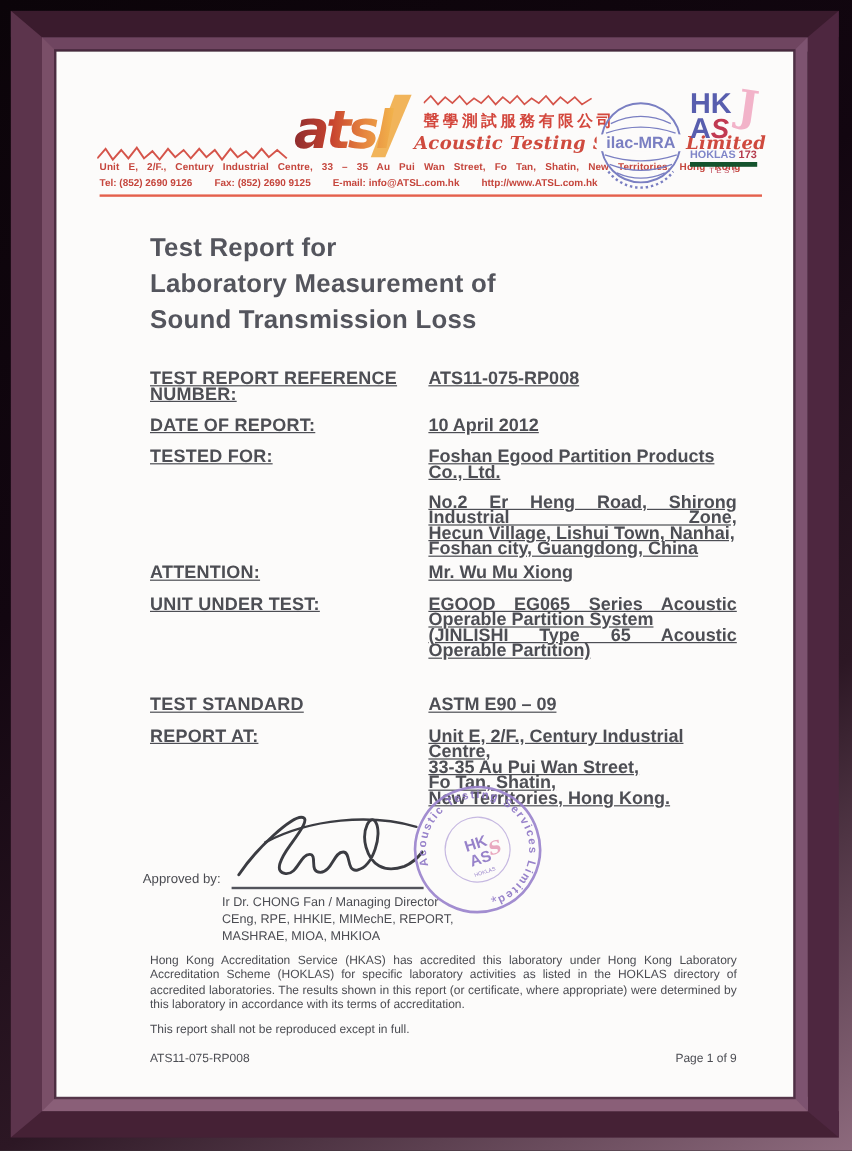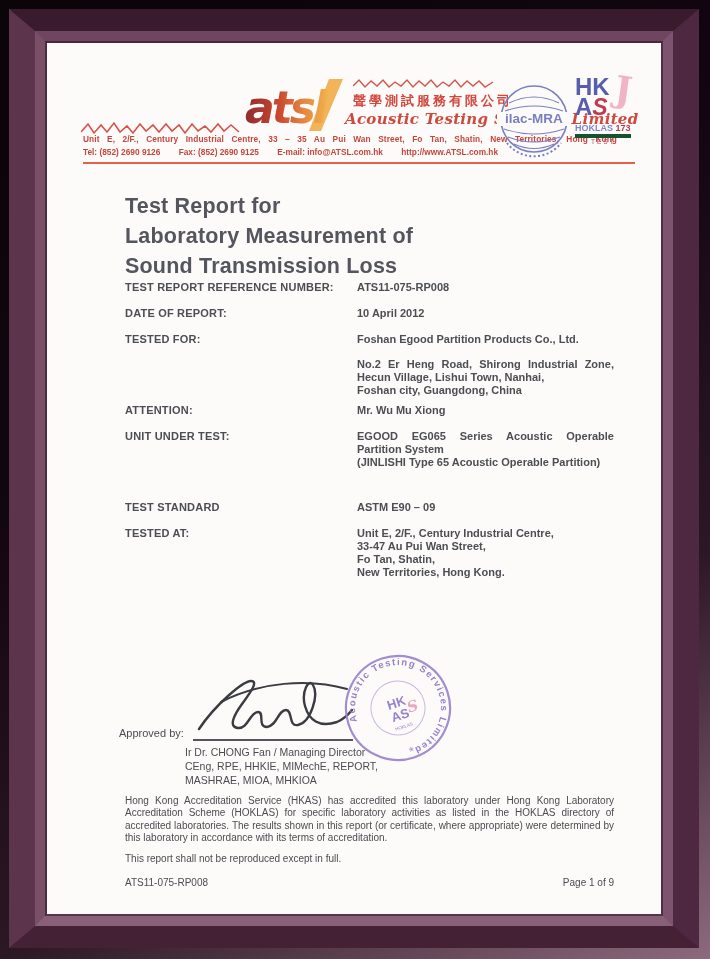--- a/index.html
+++ b/index.html
@@ -55,21 +55,21 @@
   .hkas-s{color:#c13a52;font-style:italic;font-size:23px;}
   .hkas-j{
     position:absolute;left:40px;top:2px;font-size:36px;font-weight:900;
     color:#f2b3c9;transform:rotate(8deg);font-family:"DejaVu Serif",serif;
   }
   .hoklas{margin-top:6px;font-size:9px;font-weight:700;color:#7f85c8;border-bottom:4px solid #14532d;display:inline-block;padding-bottom:1px;white-space:nowrap;}
   .hoklas .num{color:#b53a4c;}
   .hkas-test{font-size:6.5px;color:#c04858;letter-spacing:2px;margin-left:16px;}
   
   .title{left:78px;top:148px;font-size:21.5px;font-weight:700;line-height:30px;color:#54555d;letter-spacing:.2px;}
-  .fields{left:78px;top:238px;width:489px;font-size:11px;font-weight:700;color:#4d4e54;line-height:13px;}
+  .fields{left:78px;top:266px;width:489px;font-size:15px;font-weight:700;color:#4d4e54;line-height:13px;text-decoration:underline;}
   .frow{display:flex;}
   .flabel{width:232px;flex:none;letter-spacing:.2px;}
   .fvalue{width:257px;flex:none;}
   .just{text-align:justify;text-align-last:justify;}
   .jwrap{text-align:justify;}
   .mb13{margin-bottom:13px;}
   .mb7{margin-bottom:7px;}
   .mb32{margin-bottom:32px;}
   .sub{margin-top:12px;}
   
@@ -194,24 +194,24 @@
               <div class="jwrap">(JINLISHI Type 65 Acoustic Operable Partition)</div>
             </div>
           </div>
 
           <div class="frow mb13">
             <div class="flabel">TEST STANDARD</div>
             <div class="fvalue">ASTM E90 – 09</div>
           </div>
 
           <div class="frow">
-            <div class="flabel">TESTED AT:</div>
+            <div class="flabel">REPORT AT:</div>
             <div class="fvalue">
               <div>Unit E, 2/F., Century Industrial Centre,</div>
-              <div>33-47 Au Pui Wan Street,</div>
+              <div>33-35 Au Pui Wan Street,</div>
               <div>Fo Tan, Shatin,</div>
               <div>New Territories, Hong Kong.</div>
             </div>
           </div>
         </div>
 
         <div class="abs approved-label">Approved by:</div>
 
         <div class="abs sigzone">
           <svg width="160" height="60" viewBox="0 0 160 60">

